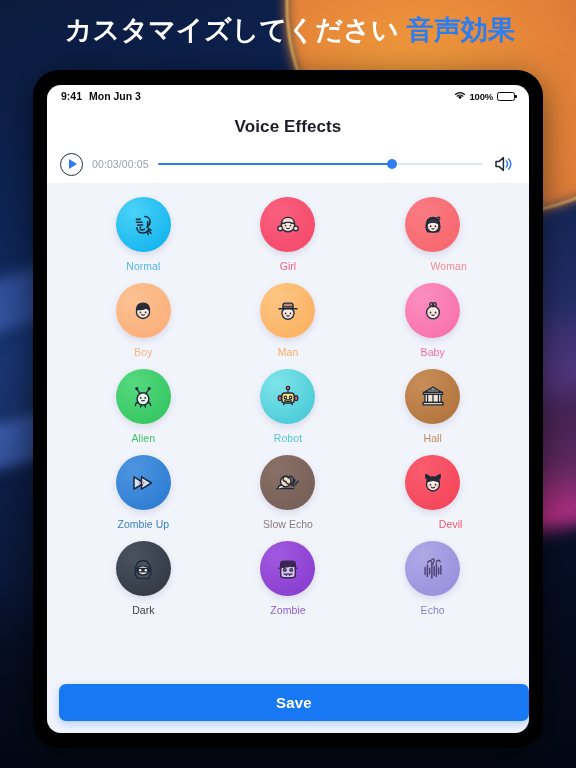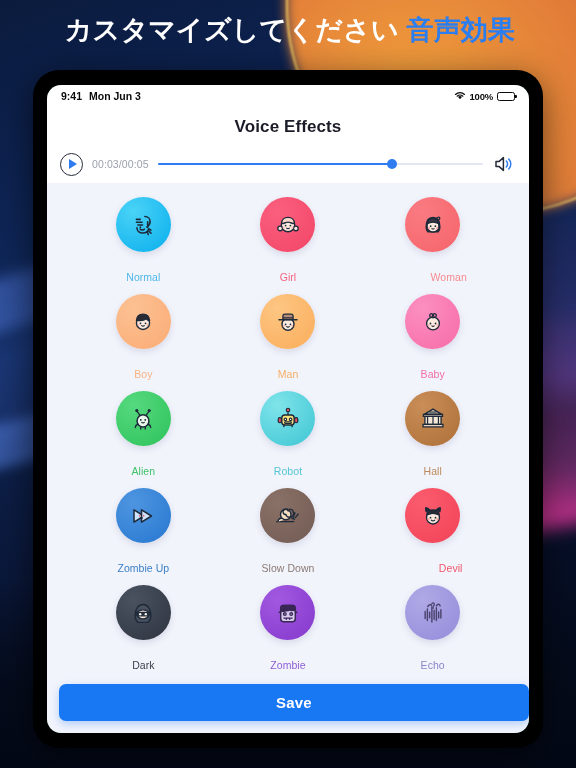--- a/index.html
+++ b/index.html
@@ -256,21 +256,21 @@
   }
   .grid {
     display: grid;
     grid-template-columns: repeat(3, 1fr);
     row-gap: 11px;
   }
   .effect {
     display: flex;
     flex-direction: column;
     align-items: center;
-    gap: 19px;
+    gap: 8px;
     cursor: pointer;
   }
   .bubble {
     width: 55px; height: 55px;
     border-radius: 50%;
     display: flex; align-items: center; justify-content: center;
     box-shadow: 0 3px 7px rgba(40,50,90,.13);
   }
   .bubble svg { display: block; }
   .effect-label {
@@ -526,21 +526,21 @@
       <path d="M5.4 22c0-2.4 2.4-3.8 5.4-3.8h6.8" fill="#f6e3cd" stroke="#1e2a3a" stroke-width="1.5" stroke-linejoin="round"></path>
       <circle cx="13.6" cy="14.4" r="5.6" fill="#f3dcc0" stroke="#1e2a3a" stroke-width="1.5"></circle>
       <path d="M13.6 14.4a2.8 2.8 0 1 1 2.6-3.6" fill="none" stroke="#1e2a3a" stroke-width="1.4" stroke-linecap="round"></path>
       <path d="M13.6 14.4a4.3 4.3 0 1 0 4-5.8" fill="none" stroke="#1e2a3a" stroke-width="1.4" stroke-linecap="round"></path>
       <path d="M19.4 18.2c1.6 0 3 .6 3.4 2.2" fill="#f6e3cd" stroke="#1e2a3a" stroke-width="1.5"></path>
       <path d="M21.8 17.4l1.4-4M23.8 17.8l2.4-3" stroke="#1e2a3a" stroke-width="1.4" stroke-linecap="round"></path>
       <circle cx="23.2" cy="12.6" r=".9" fill="#1e2a3a"></circle>
       <circle cx="26.6" cy="14.2" r=".9" fill="#1e2a3a"></circle>
     </svg>
             </div>
-            <div class="effect-label" style="color: rgb(139, 122, 115);">Slow Down</div>
+            <div class="effect-label" style="color: rgb(139, 122, 115);">Slow Echo</div>
           </div>
           <div class="effect">
             <div class="bubble" style="background: radial-gradient(circle at 32% 26%, rgb(250, 92, 110) 0%, rgb(244, 71, 92) 78%);">
               <svg width="30" height="30" viewBox="0 0 32 32">
       <path d="M9 12c-.8-2-1-3.8-.6-5 1.8.4 3.4 1.6 4.4 3M23 12c.8-2 1-3.8.6-5-1.8.4-3.4 1.6-4.4 3" fill="#1e2a3a" stroke="#1e2a3a" stroke-width="1.4" stroke-linejoin="round"></path>
       <circle cx="16" cy="17.6" r="6.9" fill="#fdeadf" stroke="#1e2a3a" stroke-width="1.5"></circle>
       <path d="M9.3 14.6c.6-3.2 3.2-5 6.7-5s6.1 1.8 6.7 5c-1.6.2-3.8-1.4-6.7-1.4s-5.1 1.6-6.7 1.4z" fill="#2b2b33" stroke="#1e2a3a" stroke-width="1.4"></path>
       <circle cx="13.3" cy="17.8" r=".95" fill="#1e2a3a"></circle>
       <circle cx="18.7" cy="17.8" r=".95" fill="#1e2a3a"></circle>
       <path d="M14.2 20.4c.9 1 2.7 1 3.6 0" stroke="#1e2a3a" stroke-width="1.3" fill="none" stroke-linecap="round"></path>

